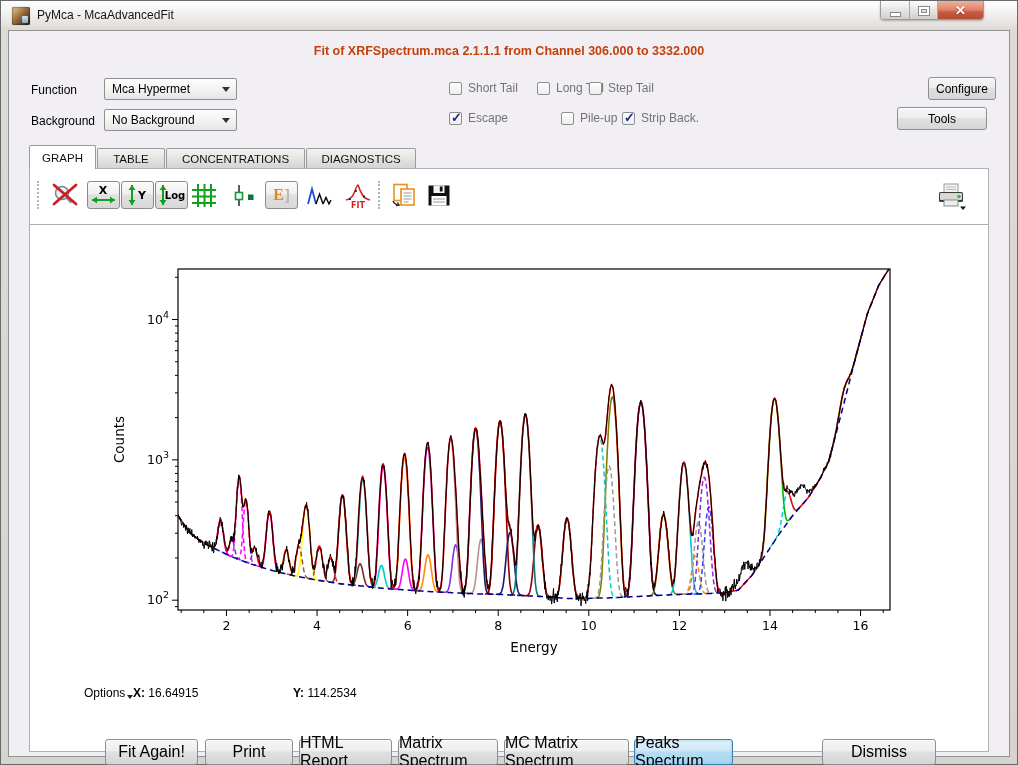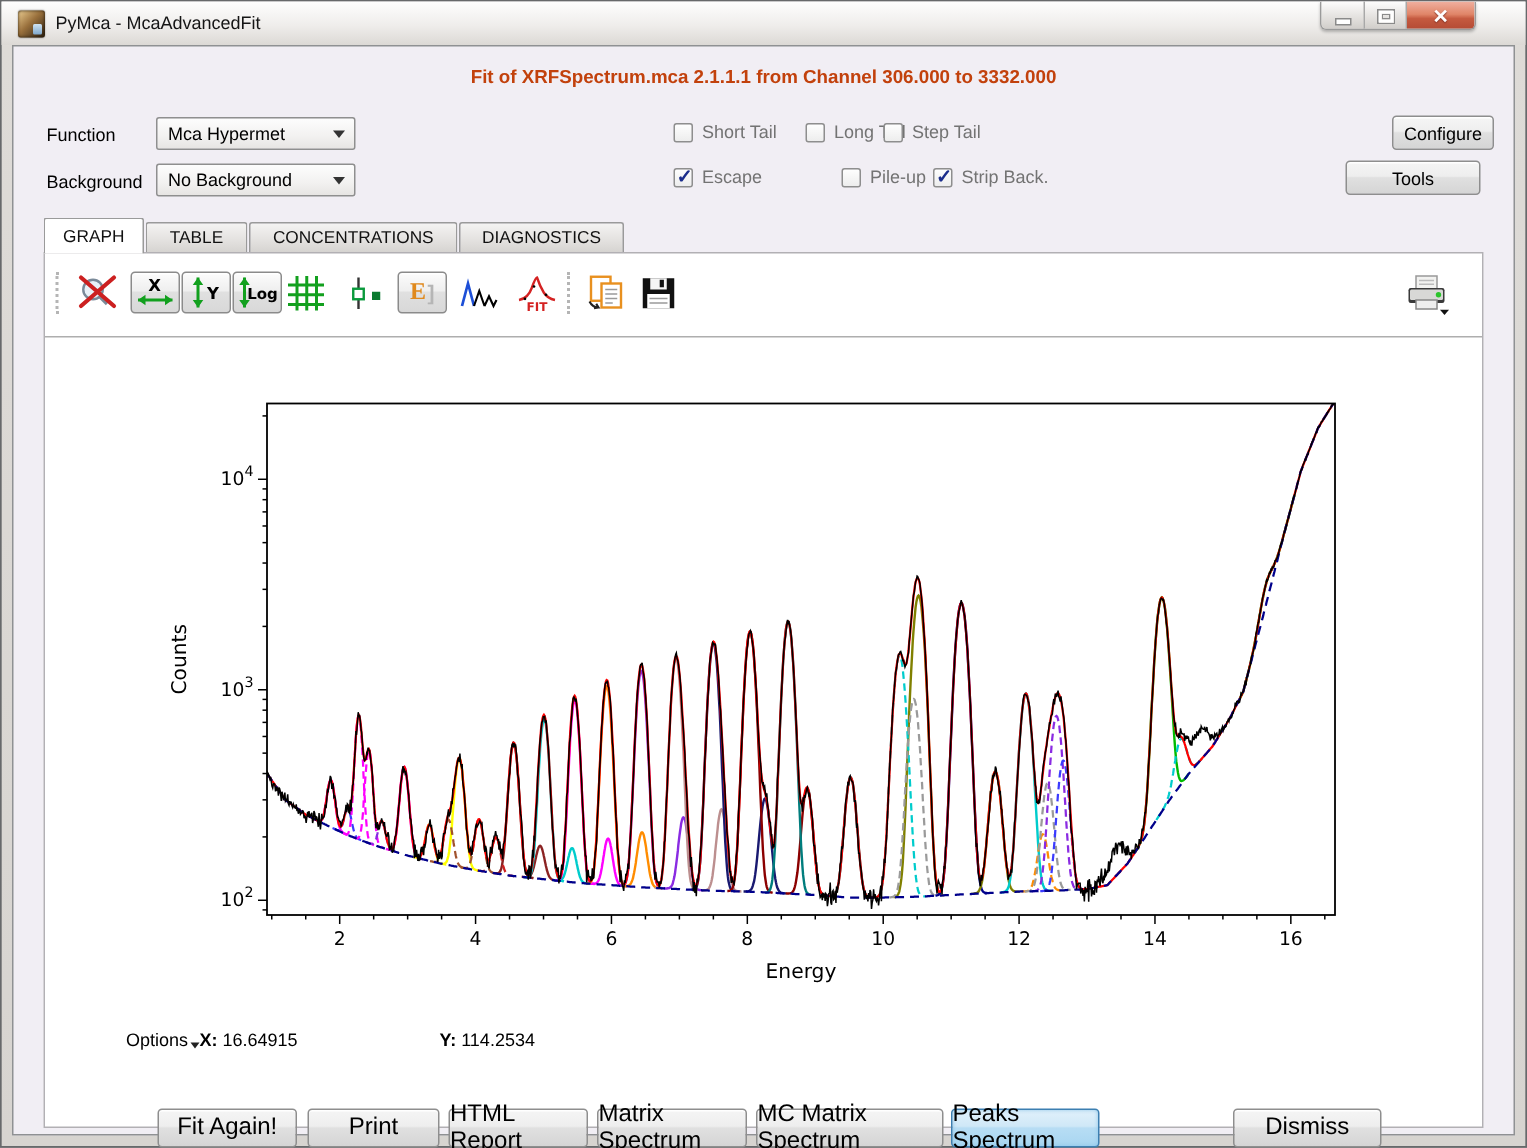--- a/index.html
+++ b/index.html
@@ -357,16 +357,16 @@
         <b>X:</b>&nbsp;<span>16.64915</span></div>
       <div class="status" style="left:219px;">
         <b>Y:</b>&nbsp;<span>114.2534</span></div>
 
       <div class="fbtn" style="left:75px;width:93px;">Fit Again!</div>
       <div class="fbtn" style="left:175px;width:88px;">Print</div>
       <div class="fbtn" style="left:269px;width:93px;">HTML Report</div>
       <div class="fbtn" style="left:368px;width:100px;">Matrix Spectrum</div>
       <div class="fbtn" style="left:474px;width:125px;">MC Matrix Spectrum</div>
       <div class="fbtn on" style="left:604px;width:99px;">Peaks Spectrum</div>
-      <div class="fbtn" style="left:792px;width:99px;">Dismiss</div>
+      <div class="fbtn" style="left:792px;width:114px;">Dismiss</div>
     </div>
   </div>
 </div>
 
 </body></html>

